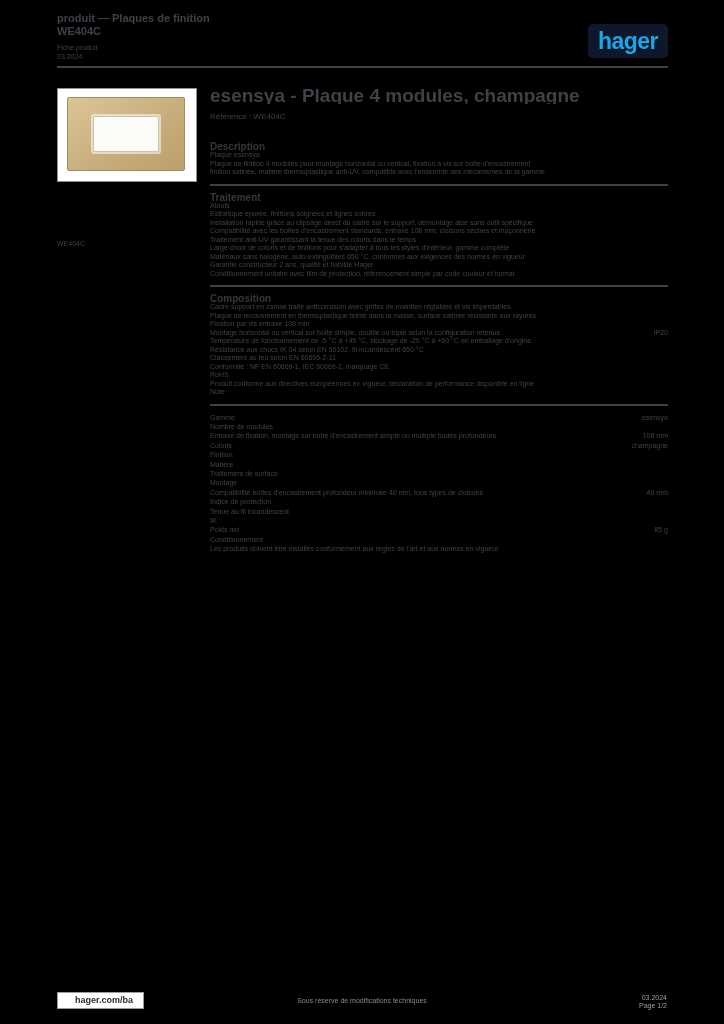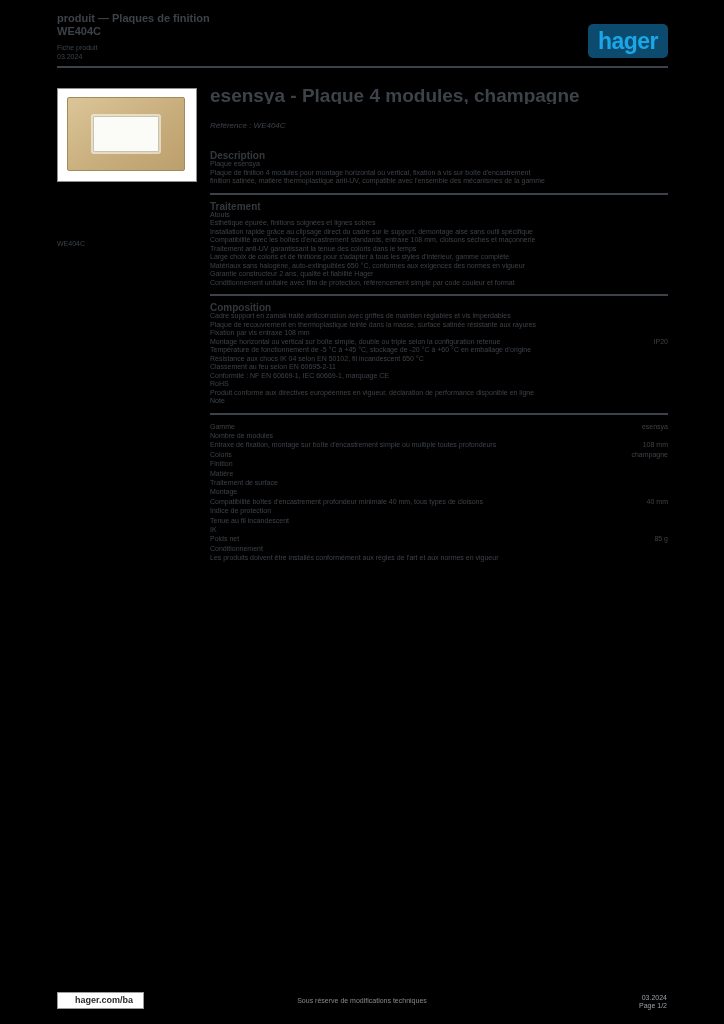--- a/index.html
+++ b/index.html
@@ -21,21 +21,21 @@
 
   
   .hdr-left { position: absolute; left: 57px; top: 12px; }
   .hdr-line-a { font-size: 11px; font-weight: bold; line-height: 13px; color: #3d4248; white-space: nowrap; }
   .hdr-line-b { font-size: 11px; font-weight: bold; line-height: 13px; color: #3d4248; white-space: nowrap; }
   .hdr-line-c { font-size: 7px; line-height: 9px; margin-top: 5px; color: #3d4248; white-space: nowrap; }
   .hdr-line-d { font-size: 7px; line-height: 9px; color: #3d4248; white-space: nowrap; }
 
   .logo-box {
     position: absolute; right: 56px; top: 24px;
-    width: 80px; height: 34px; background: #0c4a6e; border-radius: 5px;
+    width: 80px; height: 34px; background: #0f172a; border-radius: 5px;
     display: flex; align-items: center; justify-content: center;
   }
   .logo-text { color: #1ba7e7; font-weight: bold; font-size: 23px; letter-spacing: -0.5px; line-height: 23px; }
 
   .hdr-rule { position: absolute; left: 57px; right: 56px; top: 66px; height: 2px; background: #3d4248; }
 
   
   .product-box {
     position: absolute; left: 57px; top: 88px; width: 138px; height: 92px;
     background: #ffffff; border: 1px solid #8f8f8f;
@@ -52,21 +52,21 @@
     box-shadow: 0 0 0 2px rgba(255,255,255,0.55);
   }
   .product-caption {
     position: absolute; left: 57px; top: 240px;
     font-size: 7px; color: #3d4248; white-space: nowrap;
   }
 
   
   .content { position: absolute; left: 210px; top: 88px; width: 458px; }
   .page-title { font-size: 19px; font-weight: bold; line-height: 16px; color: #3d4248; white-space: nowrap; overflow: hidden; }
-  .page-subtitle { margin-top: 17px; font-size: 8px; line-height: 9px; color: #3d4248; white-space: nowrap; font-style: italic; }
+  .page-subtitle { margin-top: 8px; font-size: 8px; line-height: 9px; color: #3d4248; white-space: nowrap; }
 
   .sections { margin-top: 21px; }
   .sec-head { font-size: 10px; font-weight: bold; line-height: 9px; color: #34383d; white-space: nowrap; }
   .row { display: flex; line-height: 8.5px; font-size: 7px; color: #3d4248; white-space: nowrap; overflow: hidden; }
   .sec-kv .row { line-height: 9.4px; }
   .row-t { white-space: nowrap; }
   .row-v { margin-left: auto; padding-left: 8px; white-space: nowrap; }
   .sec-rule { height: 2px; background: #3d4248; margin: 7px 0; }
 
   

